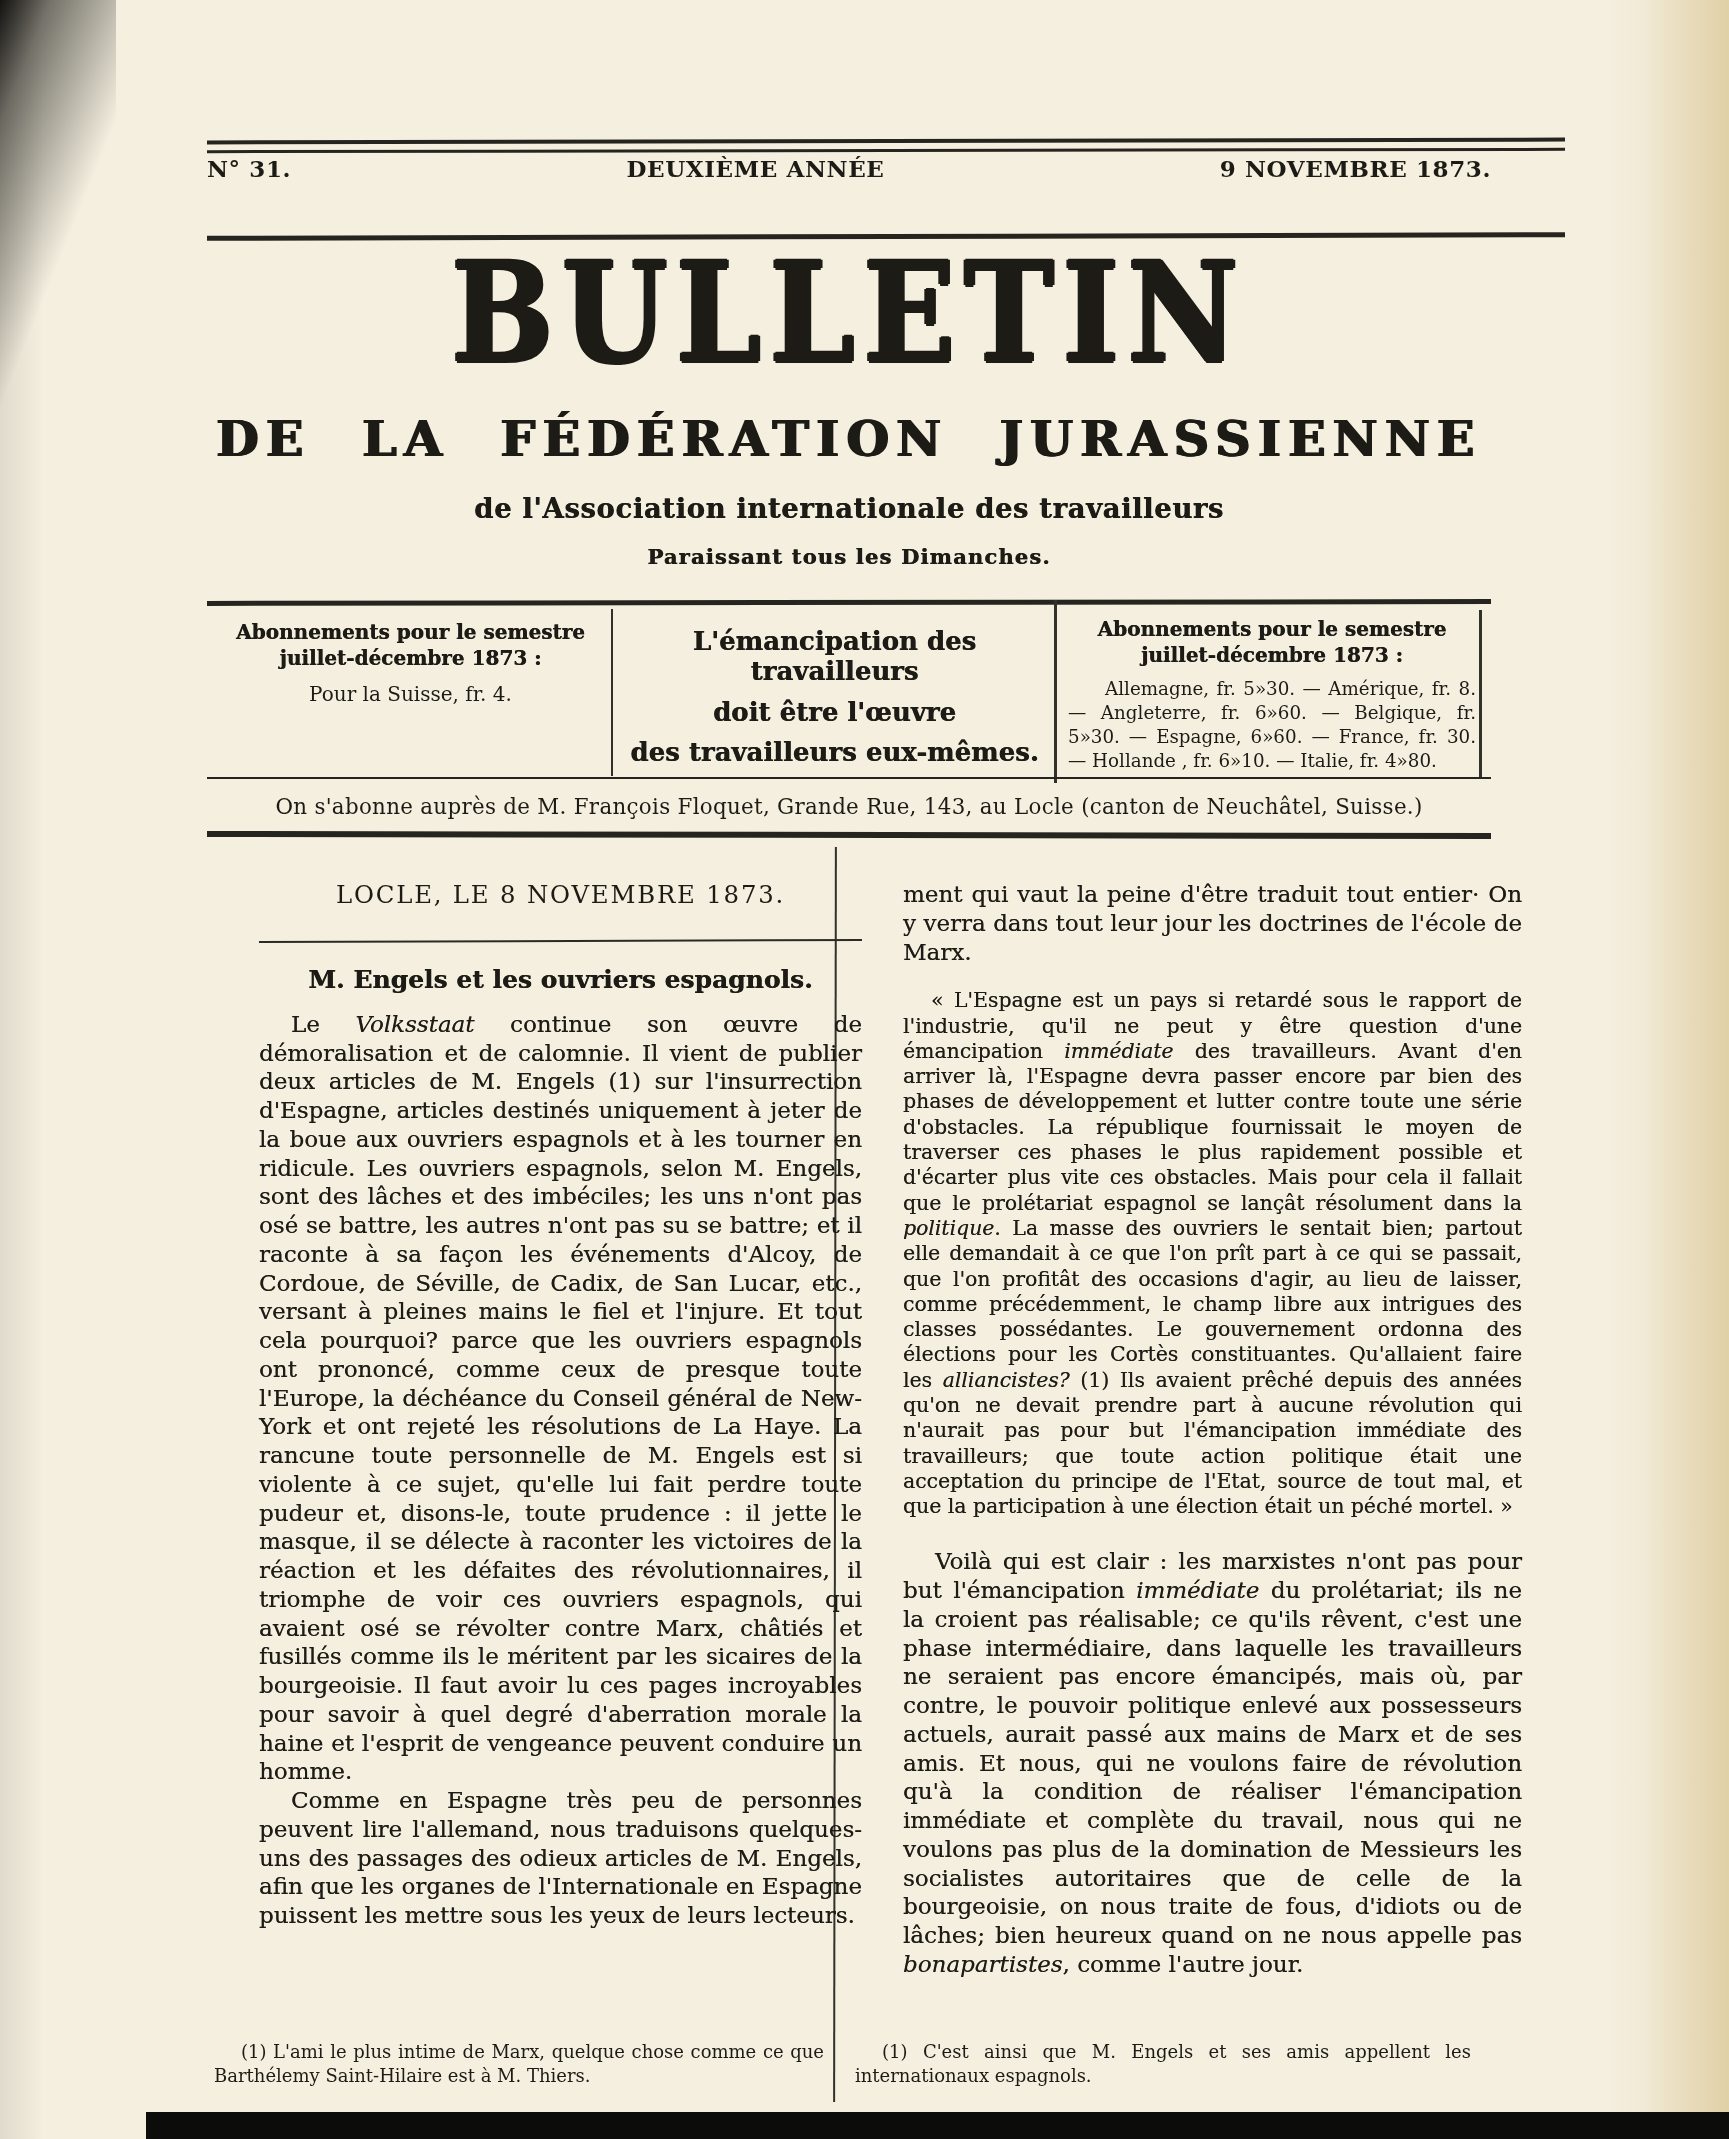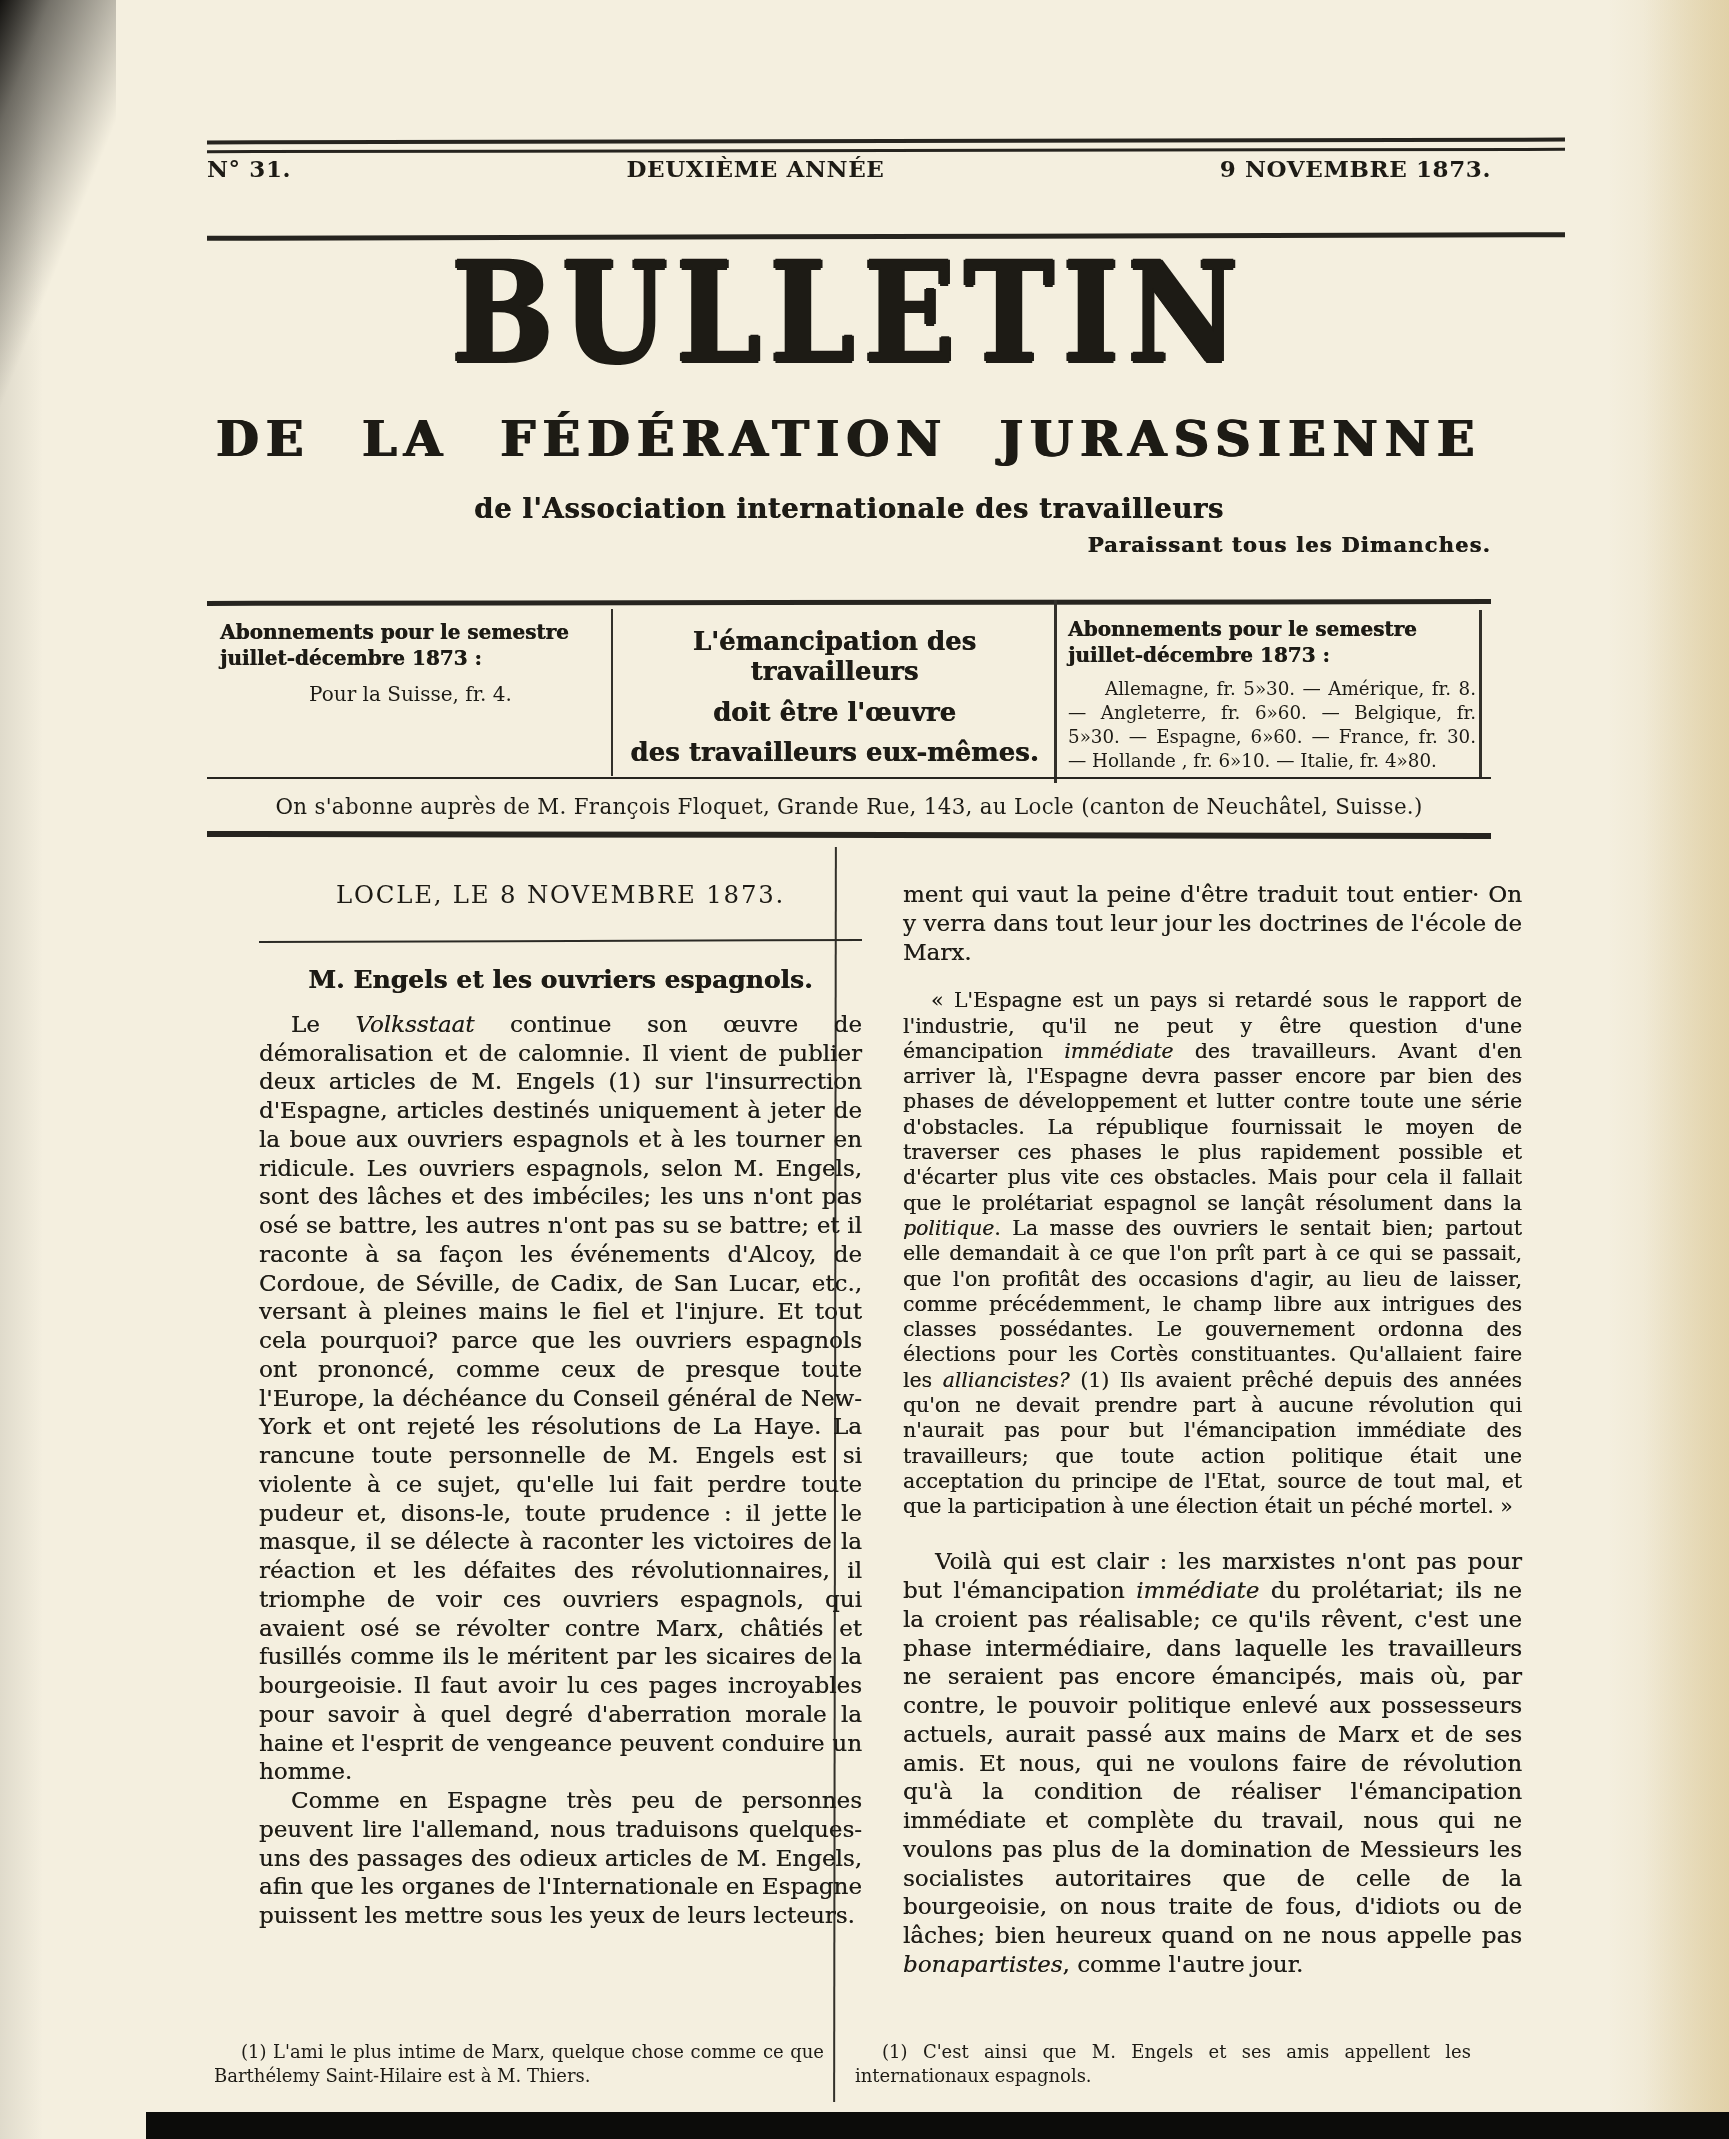--- a/index.html
+++ b/index.html
@@ -53,35 +53,35 @@
     font-size:49px;font-weight:bold;letter-spacing:7.3px;word-spacing:27px;
     text-shadow:1px 0 currentColor,-1px 0 currentColor;
     white-space:nowrap;
   }
   .subtitle2{
     position:absolute;left:207px;top:492px;width:1284px;text-align:center;
     font-size:27.5px;font-weight:bold;letter-spacing:0.6px;
     text-shadow:0.5px 0 currentColor;
   }
   .frequency{
-    position:absolute;left:207px;top:532px;width:1284px;text-align:right;
+    position:absolute;left:207px;top:544px;width:1284px;text-align:center;
     font-size:21px;font-weight:bold;letter-spacing:1.2px;
     text-shadow:0.6px 0 currentColor;
   }
 
   .r-boxes-top{left:207px;top:600px;width:1284px;height:4.9px;transform:rotate(-0.08deg);}
   .r-boxes-bottom{left:207px;top:777px;width:1284px;height:2.4px;}
   .v1{left:611px;top:609px;width:2.4px;height:167px;}
   .v2{left:1054px;top:600px;width:3.1px;height:183px;}
   .v3{left:1479px;top:610px;width:3.1px;height:168px;}
 
   .box{position:absolute;}
   .box-left{left:220px;top:619px;width:381px;}
   .box-right{left:1068px;top:616px;width:408px;}
-  .box-heading{font-weight:bold;font-size:20px;line-height:1.32;
+  .box-heading{text-align:center;font-weight:bold;font-size:20px;line-height:1.32;
     text-shadow:0.4px 0 currentColor;}
   .box-heading span{display:block;}
   .box-line{text-align:center;font-size:20px;margin-top:9.8px;}
   .box-body{font-size:18.3px;line-height:1.3;text-align:justify;margin-top:7.3px;text-indent:26px;}
   .box-right .box-body{margin-top:8.5px;text-indent:37px;}
 
   .box-center{
     left:625px;top:616px;width:419px;height:160px;
     display:flex;flex-direction:column;justify-content:space-between;
     padding:9.8px 0 8.5px 0;box-sizing:border-box;

